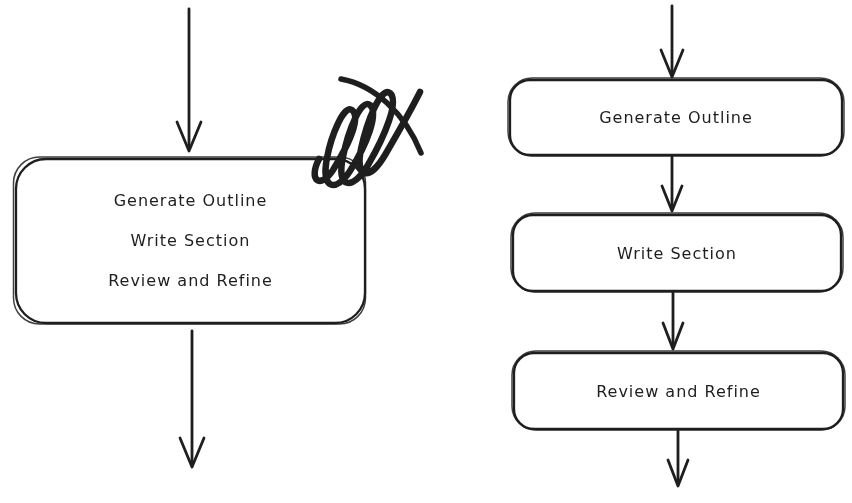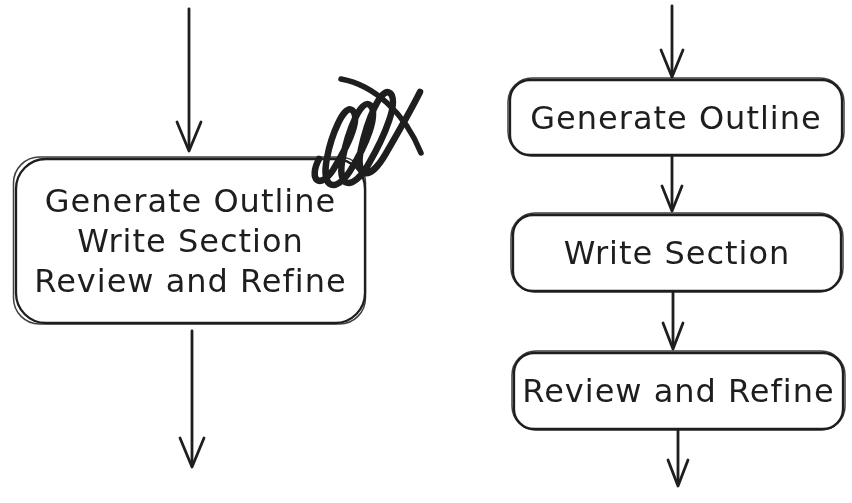--- a/index.html
+++ b/index.html
@@ -13,21 +13,21 @@
     color: #1e1e1e;
   }
   .diagram-svg { position: absolute; left: 0; top: 0; }
   .label-box {
     position: absolute;
     display: flex;
     align-items: center;
     justify-content: center;
     text-align: center;
     white-space: nowrap;
-    font-size: 32px;
+    font-size: 16px;
     letter-spacing: 1px;
     color: #1e1e1e;
   }
   .label-box.multi { flex-direction: column; }
   .label-box.multi .node-line { line-height: 40px; }
 </style>
 </head>
 <body>
 
 <div class="canvas">

